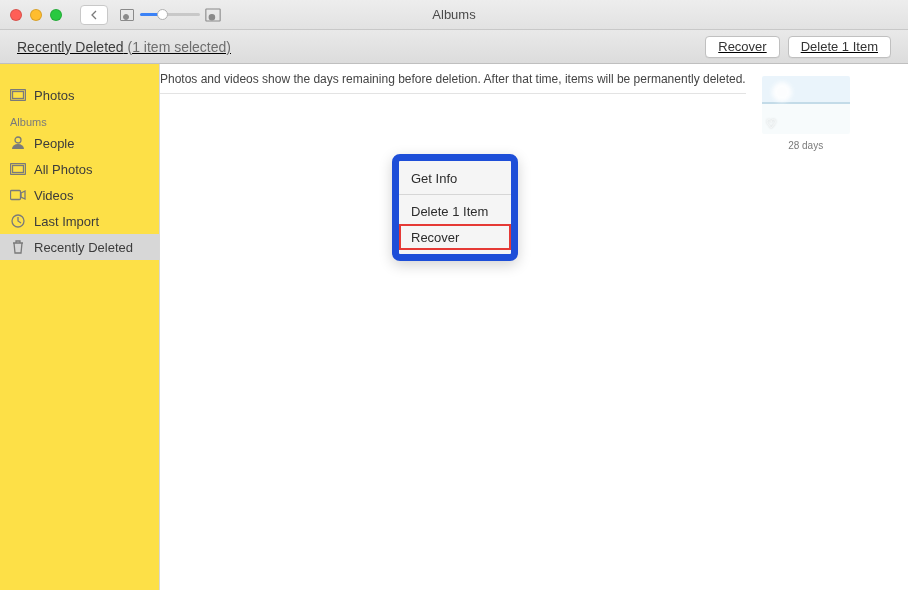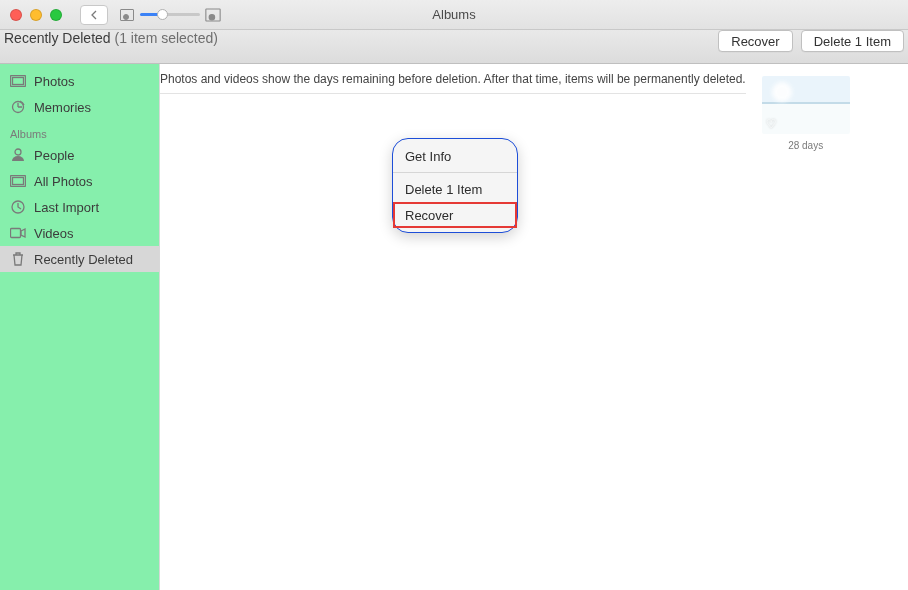--- a/index.html
+++ b/index.html
@@ -14,45 +14,45 @@
     .light.green { background: #28c940; }
     .back-btn { margin-left: 18px; width: 28px; height: 20px; background: #fff; border: 1px solid #c8c8c8; border-radius: 4px; display: flex; align-items: center; justify-content: center; }
     .zoom-group { margin-left: 12px; display: flex; align-items: center; gap: 6px; }
     .zoom-icon { width: 14px; height: 12px; border: 1px solid #8a8a8a; border-radius: 1px; position: relative; }
     .zoom-icon::after { content:''; position:absolute; left:2px; top:4px; width:4px; height:4px; border:1px solid #8a8a8a; border-radius:50%; background:#8a8a8a; }
     .slider-track { width: 60px; height: 3px; border-radius: 2px; background: linear-gradient(to right, #3b82f6 0 30%, #c8c8c8 30% 100%); position: relative; }
     .slider-thumb { position: absolute; left: 28%; top: -4px; width: 11px; height: 11px; background: #fff; border: 1px solid #b0b0b0; border-radius: 50%; }
     .title-text { position: absolute; left: 50%; transform: translateX(-50%); font-size: 13px; color: #4a4a4a; }
     
     
-    .toolbar { height: 34px; background: linear-gradient(#e9e9e9, #dcdcdc); border-bottom: 1px solid #bfbfbf; display: flex; padding: 0 4px; }
+    .toolbar { height: 34px; background: linear-gradient(#e9e9e9, #dcdcdc); border-bottom: 1px solid #bfbfbf; display: flex; align-items: center; padding: 0 17px; text-decoration: underline; }
     .crumb { font-size: 14px; color: #3c3c3c; }
     .crumb .count { color: #6e6e6e; }
     .spacer { flex: 1; }
     .btn { background: #fff; border: 1px solid #c0c0c0; border-radius: 4px; height: 22px; padding: 0 12px; font-size: 13px; color: #333; margin-left: 8px; display: flex; align-items: center; box-shadow: 0 0.5px 0 rgba(0,0,0,0.05); }
     
     
     .main { display: flex; height: calc(590px - 64px); }
-    .sidebar { width: 160px; background: #86efac; border-right: 1px solid #d8d8d8; padding-top: 4px; }
+    .sidebar { width: 160px; background: #fde047; border-right: 1px solid #d8d8d8; padding-top: 18px; }
     .side-item { height: 26px; display: flex; align-items: center; padding: 0 10px; gap: 8px; font-size: 13px; color: #3c3c3c; }
     .side-item.selected { background: #d7d7d7; }
     .side-header { font-size: 11px; color: #7a7a7a; padding: 8px 10px 2px; }
     .ico { width: 16px; height: 14px; display: flex; align-items: center; justify-content: center; }
     
     .content { flex: 1; display: flex; flex-direction: row; position: relative; }
     .notice { height: 30px; border-bottom: 1px solid #e3e3e3; display: flex; align-items: center; justify-content: center; font-size: 12px; color: #444; }
     .grid { padding: 12px 16px; display: flex; align-items: flex-start; }
     .thumb-wrap { display: flex; flex-direction: column; align-items: center; width: 88px; }
     .thumb { width: 88px; height: 58px; background: linear-gradient(to bottom, #eaf4fb 0 45%, #c3dbe8 45% 48%, #f7fbfc 48% 100%); position: relative; border-radius: 2px; }
     .thumb .sun { position:absolute; left:10px; top:6px; width:20px; height:20px; background:#fff; border-radius:50%; filter: blur(2px); opacity:0.9; }
     .heart-badge { position:absolute; left:4px; bottom:3px; color:#fff; font-size:12px; filter: drop-shadow(0 0 1px rgba(0,0,0,0.4)); }
     .thumb-label { margin-top: 6px; font-size: 10px; color: #7a7a7a; }
     
     
-    .ctx { position: absolute; left: 232px; top: 74px; width: 126px; background: #f5f5f5; border: 1px solid #1d4ed8; border-radius: 16px; box-shadow: 0 4px 14px rgba(0,0,0,0.18); padding: 4px 0; }
+    .ctx { position: absolute; left: 232px; top: 90px; width: 126px; background: #f5f5f5; border: 7px solid #1d4ed8; border-radius: 8px; box-shadow: 0 4px 14px rgba(0,0,0,0.18); padding: 4px 0; }
     .ctx-item { height: 26px; display: flex; align-items: center; padding: 0 12px; font-size: 13px; color: #2c2c2c; }
     .ctx-sep { height: 1px; background: #d6d6d6; margin: 3px 0; }
     .ctx-item.hi { outline: 2px solid #e53935; outline-offset: -2px; }
     
     
     svg { display: block; }
     .stroke-g { stroke: #7a7a7a; fill: none; stroke-width: 1.3; }
   </style>
 </head>
 <body>
@@ -92,30 +92,20 @@
   <div class="sidebar">
     <div class="side-item">
       <span class="ico">
           <svg width="16" height="12">
             <rect x="0.5" y="0.5" width="15" height="11" rx="1" class="stroke-g"></rect>
             <rect x="2.5" y="2.5" width="11" height="7" class="stroke-g"></rect>
           </svg>
         </span>
       <span>Photos</span>
     </div>
-    <div class="side-item">
-      <span class="ico">
-          <svg width="16" height="14">
-            <circle cx="8" cy="7" r="5.5" class="stroke-g"></circle>
-            <path d="M8 3 v4 M12 7 h-4" class="stroke-g"></path>
-            <path d="M10 1 a7 7 0 0 1 4 4" class="stroke-g"></path>
-          </svg>
-        </span>
-      <span>Memories</span>
-    </div>
     <div class="side-header">Albums</div>
     <div class="side-item">
       <span class="ico">
           <svg width="14" height="14">
             <circle cx="7" cy="4" r="3" class="stroke-g" fill="#7a7a7a"></circle>
             <path d="M1 13 a6 5 0 0 1 12 0" fill="#7a7a7a"></path>
           </svg>
         </span>
       <span>People</span>
     </div>
@@ -123,35 +113,35 @@
       <span class="ico">
           <svg width="16" height="12">
             <rect x="0.5" y="0.5" width="15" height="11" rx="1" class="stroke-g"></rect>
             <rect x="2.5" y="2.5" width="11" height="7" class="stroke-g"></rect>
           </svg>
         </span>
       <span>All Photos</span>
     </div>
     <div class="side-item">
       <span class="ico">
+          <svg width="16" height="12">
+            <rect x="0.5" y="1.5" width="10" height="9" rx="1" class="stroke-g"></rect>
+            <path d="M11 4 L15 2 V10 L11 8 Z" class="stroke-g"></path>
+          </svg>
+        </span>
+      <span>Videos</span>
+    </div>
+    <div class="side-item">
+      <span class="ico">
           <svg width="14" height="14">
             <circle cx="7" cy="7" r="6" class="stroke-g"></circle>
             <path d="M7 3 V7 L10 9" class="stroke-g"></path>
           </svg>
         </span>
       <span>Last Import</span>
-    </div>
-    <div class="side-item">
-      <span class="ico">
-          <svg width="16" height="12">
-            <rect x="0.5" y="1.5" width="10" height="9" rx="1" class="stroke-g"></rect>
-            <path d="M11 4 L15 2 V10 L11 8 Z" class="stroke-g"></path>
-          </svg>
-        </span>
-      <span>Videos</span>
     </div>
     <div class="side-item selected">
       <span class="ico">
           <svg width="12" height="14">
             <path d="M1 3 H11 M4 3 V1 H8 V3 M2 3 L3 13 H9 L10 3" class="stroke-g"></path>
           </svg>
         </span>
       <span>Recently Deleted</span>
     </div>
   </div>

